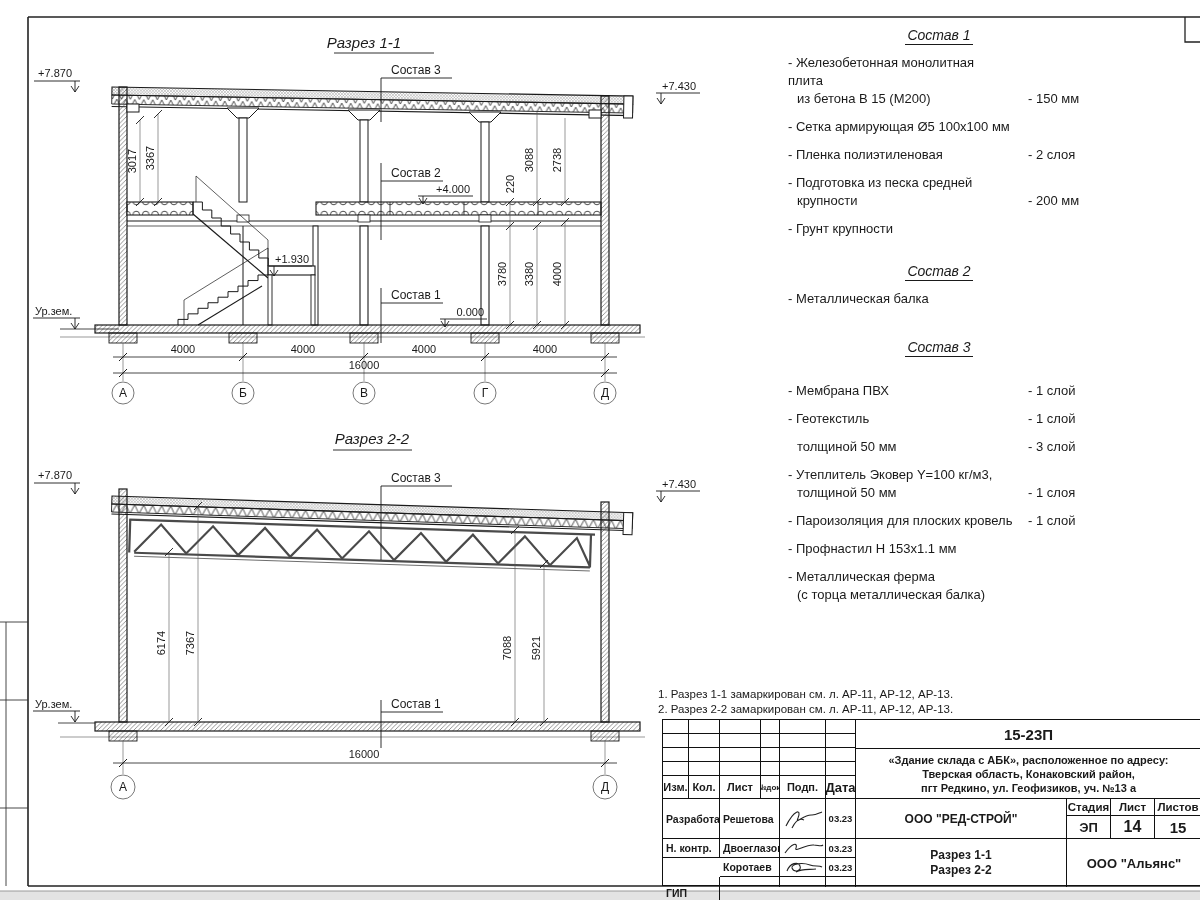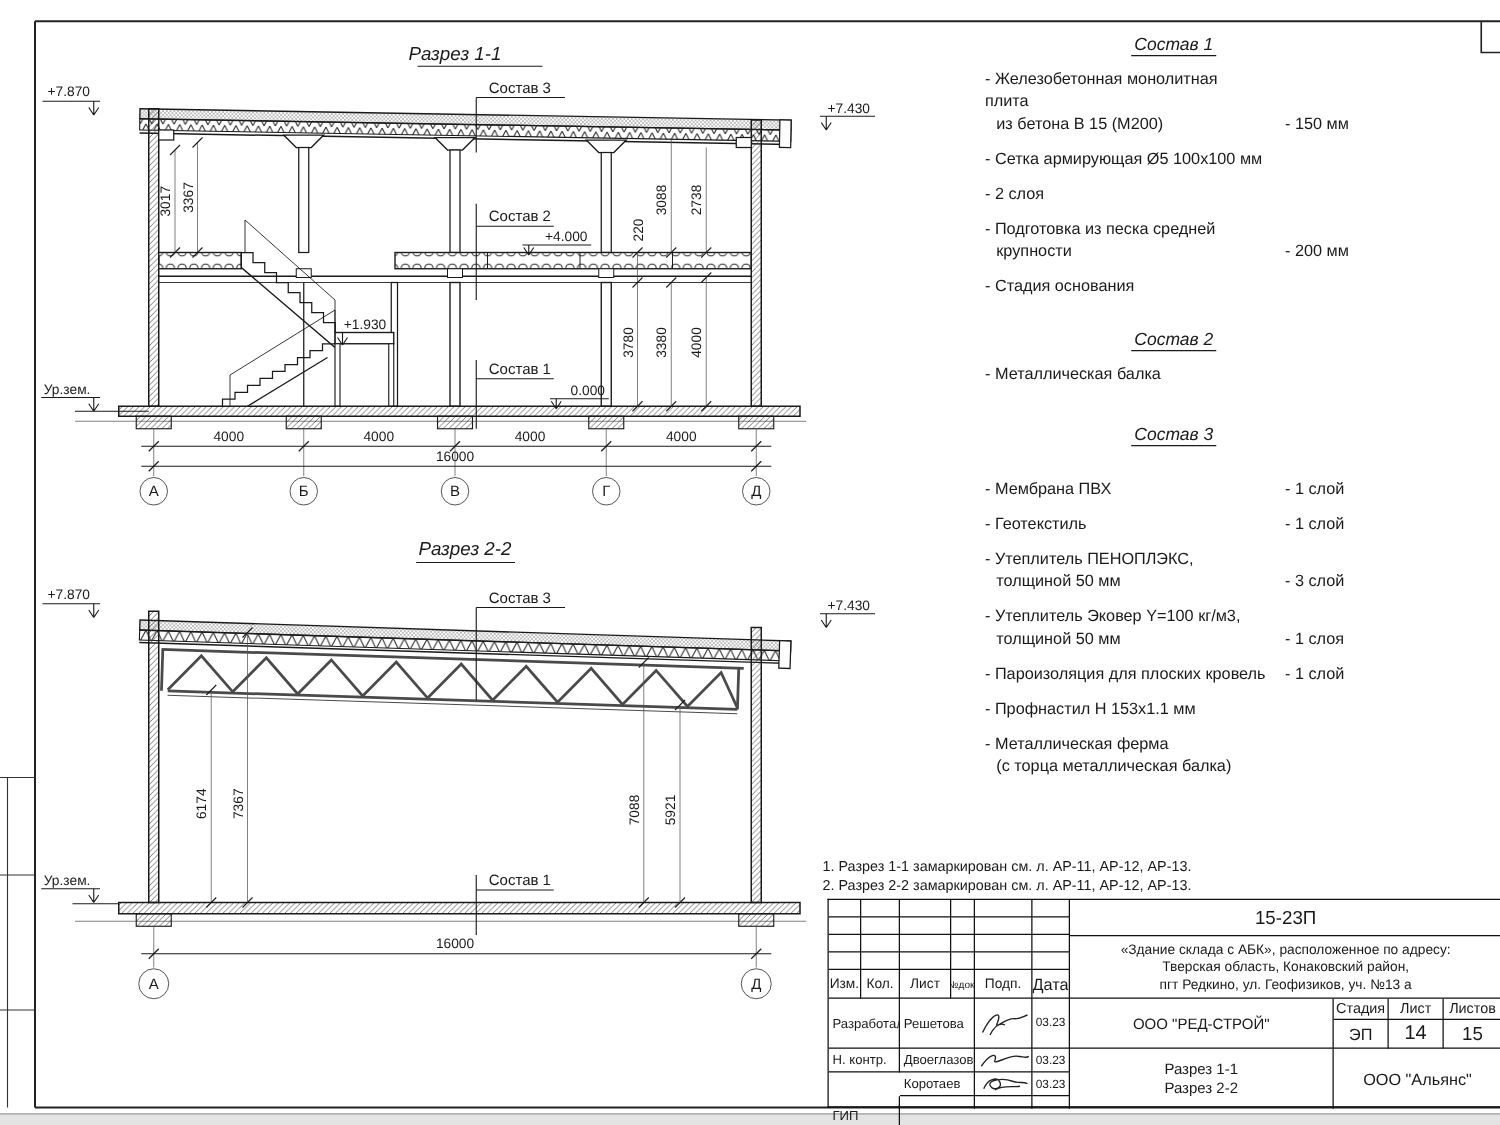--- a/index.html
+++ b/index.html
@@ -18,21 +18,21 @@
   .comp-line2{padding-left:9px;}
   .comp-val{width:62px;text-align:left;white-space:nowrap;}
 
   .notes{position:absolute;left:658px;top:687px;width:480px;font-size:11.5px;line-height:15px;}
 
   
   .tb{position:absolute;left:662px;top:719px;width:538px;height:167px;
       border-top:1.8px solid #111;border-left:1.8px solid #111;border-bottom:1.8px solid #111;
       box-sizing:border-box;font-size:11px;}
   .c{position:absolute;box-sizing:border-box;border-right:1.3px solid #111;border-bottom:1.3px solid #111;
-     display:flex;align-items:center;justify-content:center;text-align:center;overflow:hidden;}
+     display:flex;align-items:center;justify-content:center;text-align:center;overflow:hidden;font-weight:bold;}
   .c.nb{border-bottom:none;} .c.nr{border-right:none;}
   .small{font-size:8px;} .role{justify-content:flex-start;padding-left:3px;font-size:10.5px;}
   .code{font-size:15px;} .addr{font-size:11px;line-height:14px;flex-direction:column;}
   .two{flex-direction:column;line-height:15px;font-size:12px;}
   .sig svg{display:block;}
 </style>
 </head>
 <body>
 
 <div class="sheet">
@@ -350,32 +350,35 @@
         </div>
     <div class="comp-val">- 150 мм</div>
   </div>
   <div class="comp-item">
     <div class="comp-left">
           <div>- Сетка армирующая Ø5 100х100 мм</div>
         </div>
     <div class="comp-val"></div>
   </div>
   <div class="comp-item">
+    <div class="comp-left">
+          <div>- Пленка полиэтиленовая</div>
+        </div>
     <div class="comp-val">-  2 слоя</div>
   </div>
   <div class="comp-item">
     <div class="comp-left">
           <div>- Подготовка из песка средней</div>
           <div class="comp-line2">крупности</div>
         </div>
     <div class="comp-val">- 200 мм</div>
   </div>
   <div class="comp-item">
     <div class="comp-left">
-          <div>- Стадия основания</div>
+          <div>- Грунт крупности</div>
         </div>
     <div class="comp-val"></div>
   </div>
 
   <div class="comp-head" style="margin-top:24px;"><span>Состав 2</span></div>
   <div class="comp-item" style="margin-bottom:0;">
     <div class="comp-left">
           <div>- Металлическая балка</div>
         </div>
     <div class="comp-val"></div>
@@ -389,21 +392,20 @@
     <div class="comp-val">- 1 слой</div>
   </div>
   <div class="comp-item">
     <div class="comp-left">
           <div>- Геотекстиль</div>
         </div>
     <div class="comp-val">- 1 слой</div>
   </div>
   <div class="comp-item">
     <div class="comp-left">
-          <div>- Утеплитель ПЕНОПЛЭКС,</div>
           <div class="comp-line2">толщиной 50 мм</div>
         </div>
     <div class="comp-val">- 3 слой</div>
   </div>
   <div class="comp-item">
     <div class="comp-left">
           <div>- Утеплитель Эковер Y=100 кг/м3,</div>
           <div class="comp-line2">толщиной 50 мм</div>
         </div>
     <div class="comp-val">- 1 слоя</div>

